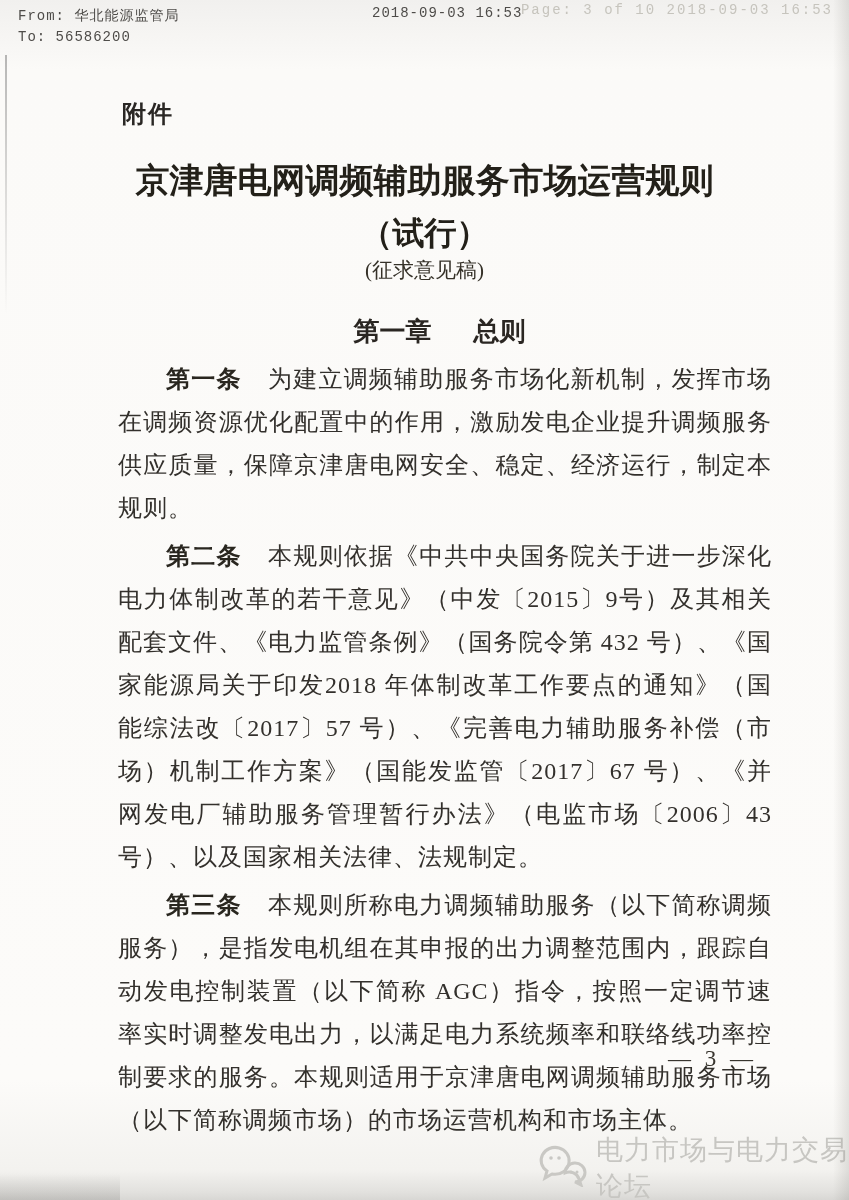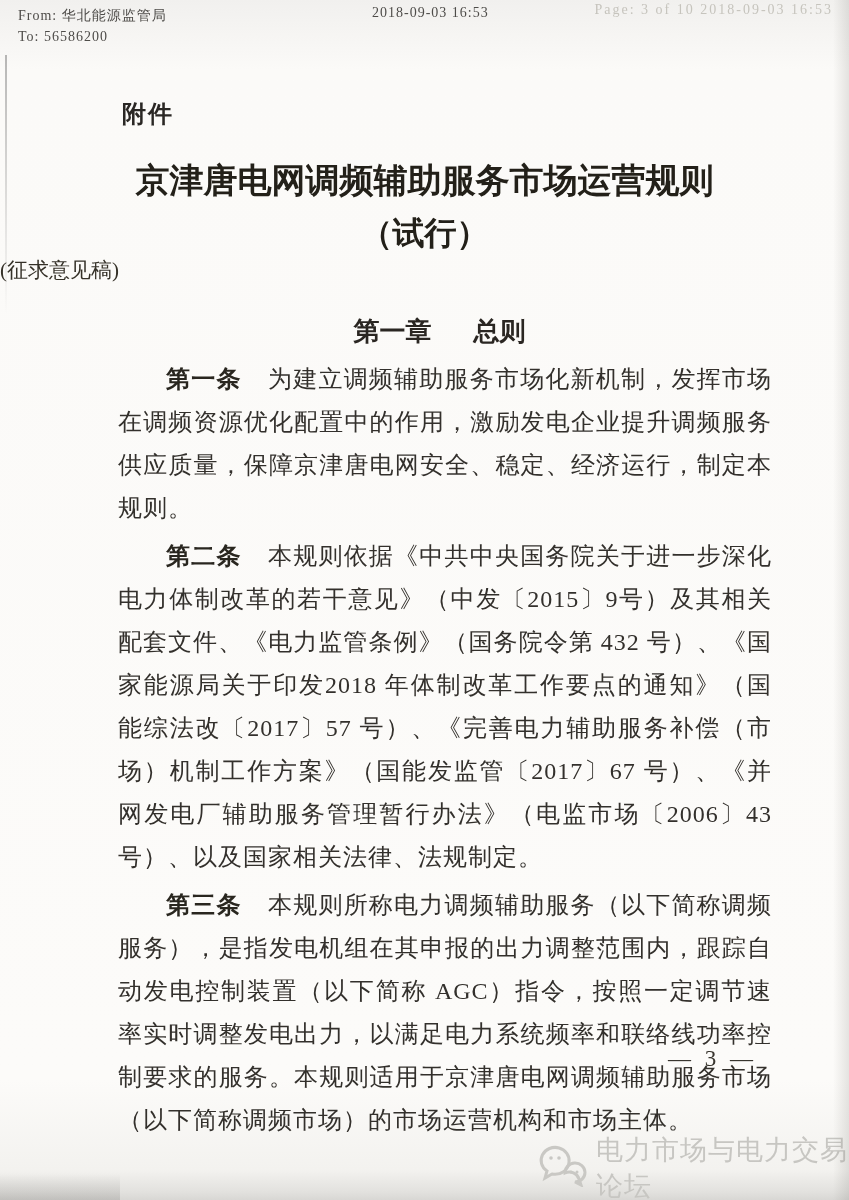--- a/index.html
+++ b/index.html
@@ -38,21 +38,21 @@
     position: absolute;
     left: 0; bottom: 0;
     width: 120px; height: 26px;
     background: linear-gradient(180deg, rgba(0,0,0,0), rgba(110,108,104,0.22));
   }
 
   
   .fax-header {
     position: absolute;
     top: 0; left: 0; right: 0; height: 56px;
-    font-family: Liberation Serif, serif;
+    font-family: Liberation Mono, monospace;
     font-size: 14px;
     color: #4e4c49;
   }
   .fax-from { position: absolute; left: 18px; top: 7px; letter-spacing: 1px; }
   .fax-to   { position: absolute; left: 18px; top: 29px; letter-spacing: 1px; }
   .fax-datetime { position: absolute; left: 372px; top: 5px; letter-spacing: 1px; }
   .fax-pageinfo {
     position: absolute; right: 16px; top: 2px;
     color: #c6c4bd;
     letter-spacing: 2px;
@@ -84,21 +84,21 @@
     position: absolute;
     left: 0; right: 0; top: 212px;
     text-align: center;
     font-size: 32px;
     font-weight: bold;
     color: #232019;
   }
   .doc-draftnote {
     position: absolute;
     left: 0; right: 0; top: 256px;
-    text-align: left;
+    text-align: center;
     font-size: 21px;
     color: #353128;
   }
   .chapter-heading {
     position: absolute;
     left: 0; right: 0; top: 314px;
     text-align: center;
     font-size: 26px;
     font-weight: bold;
     color: #2a2622;

